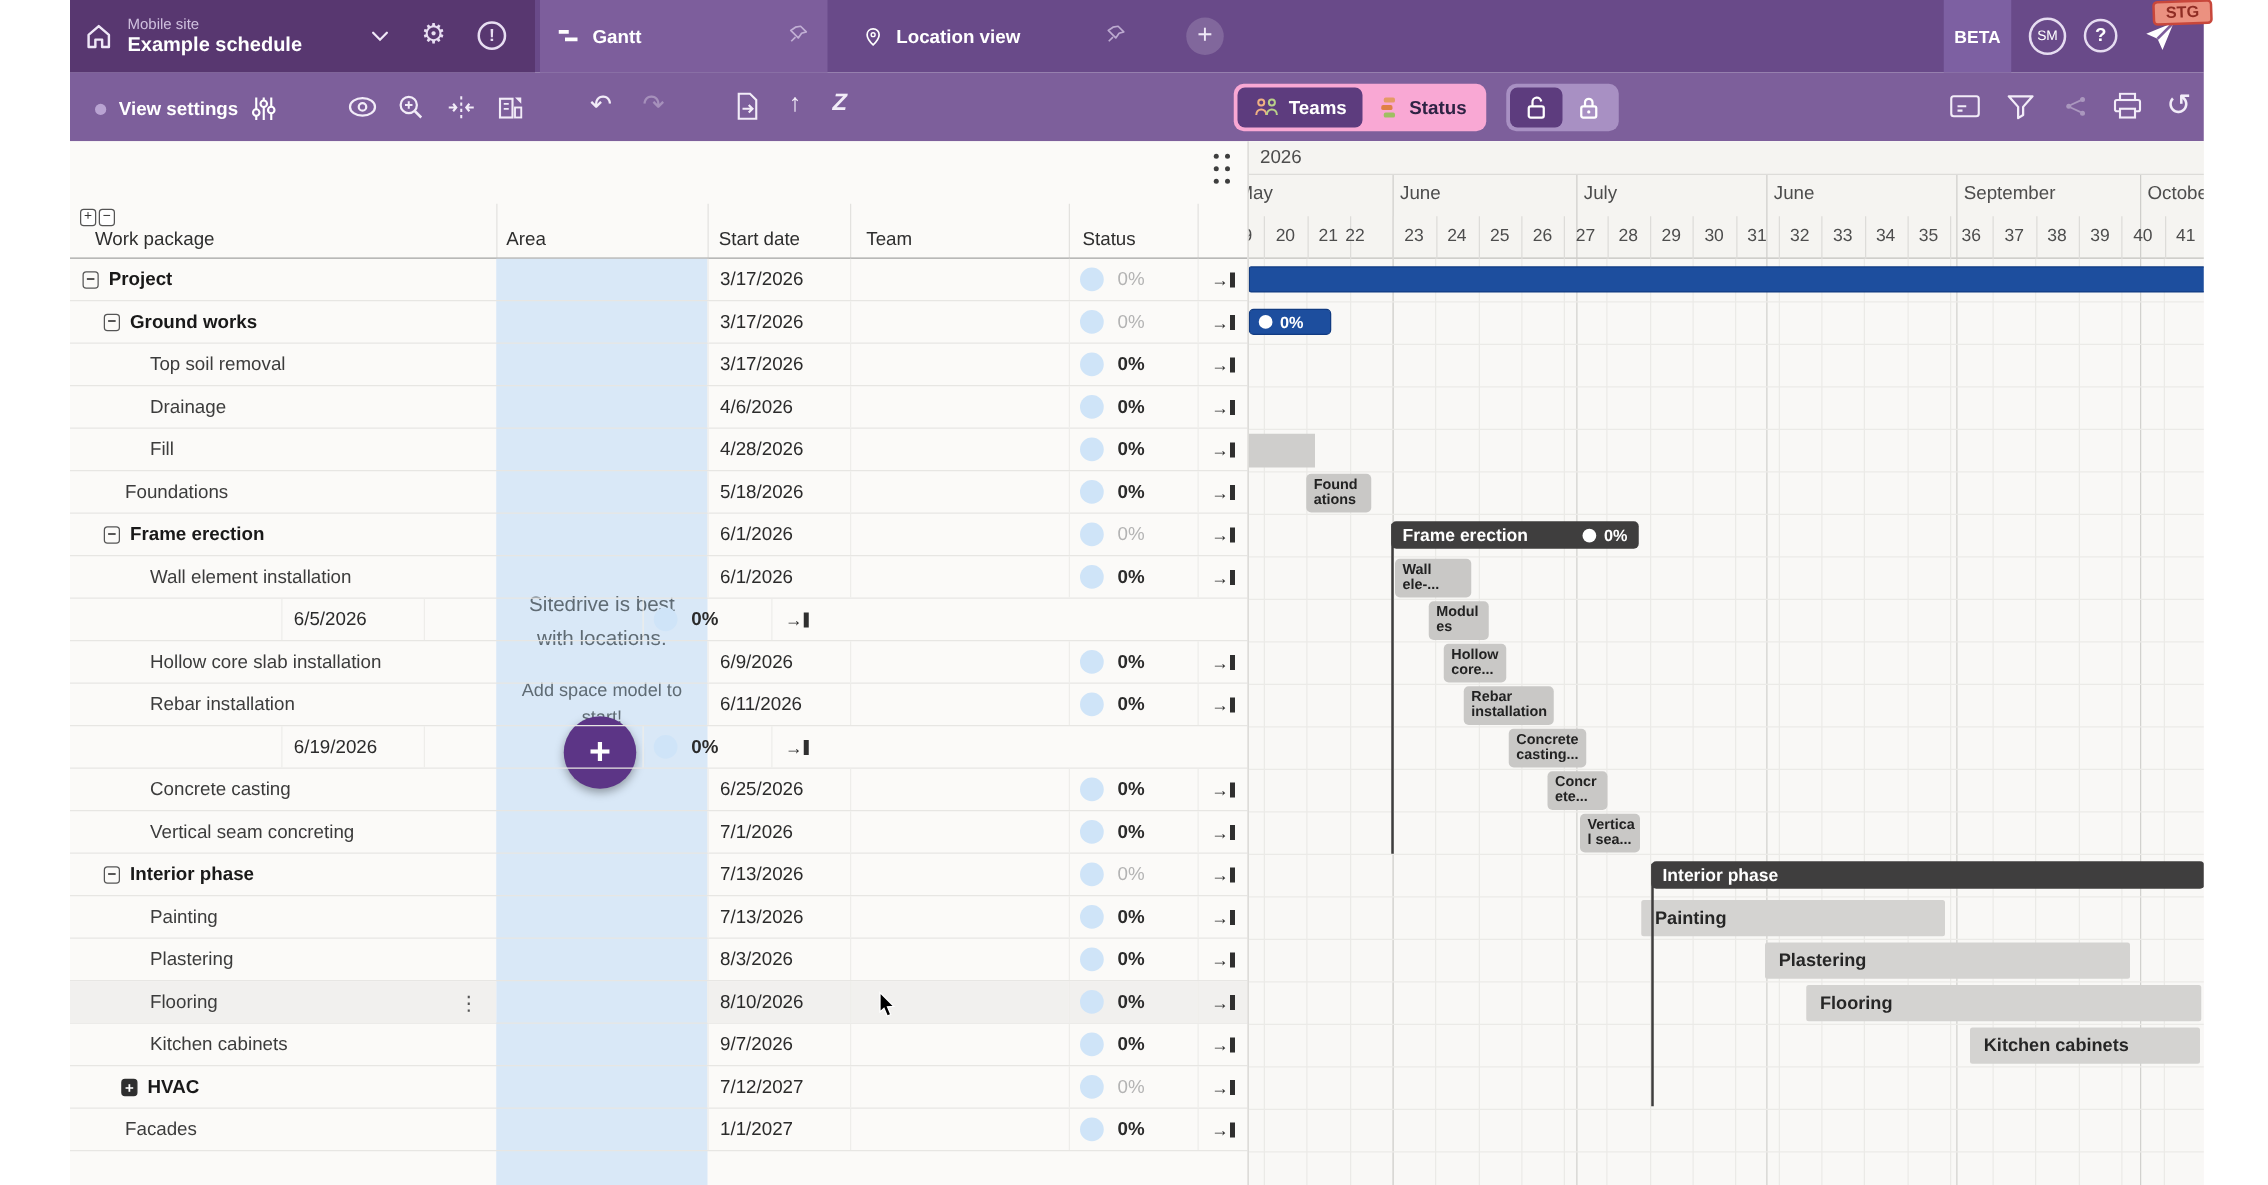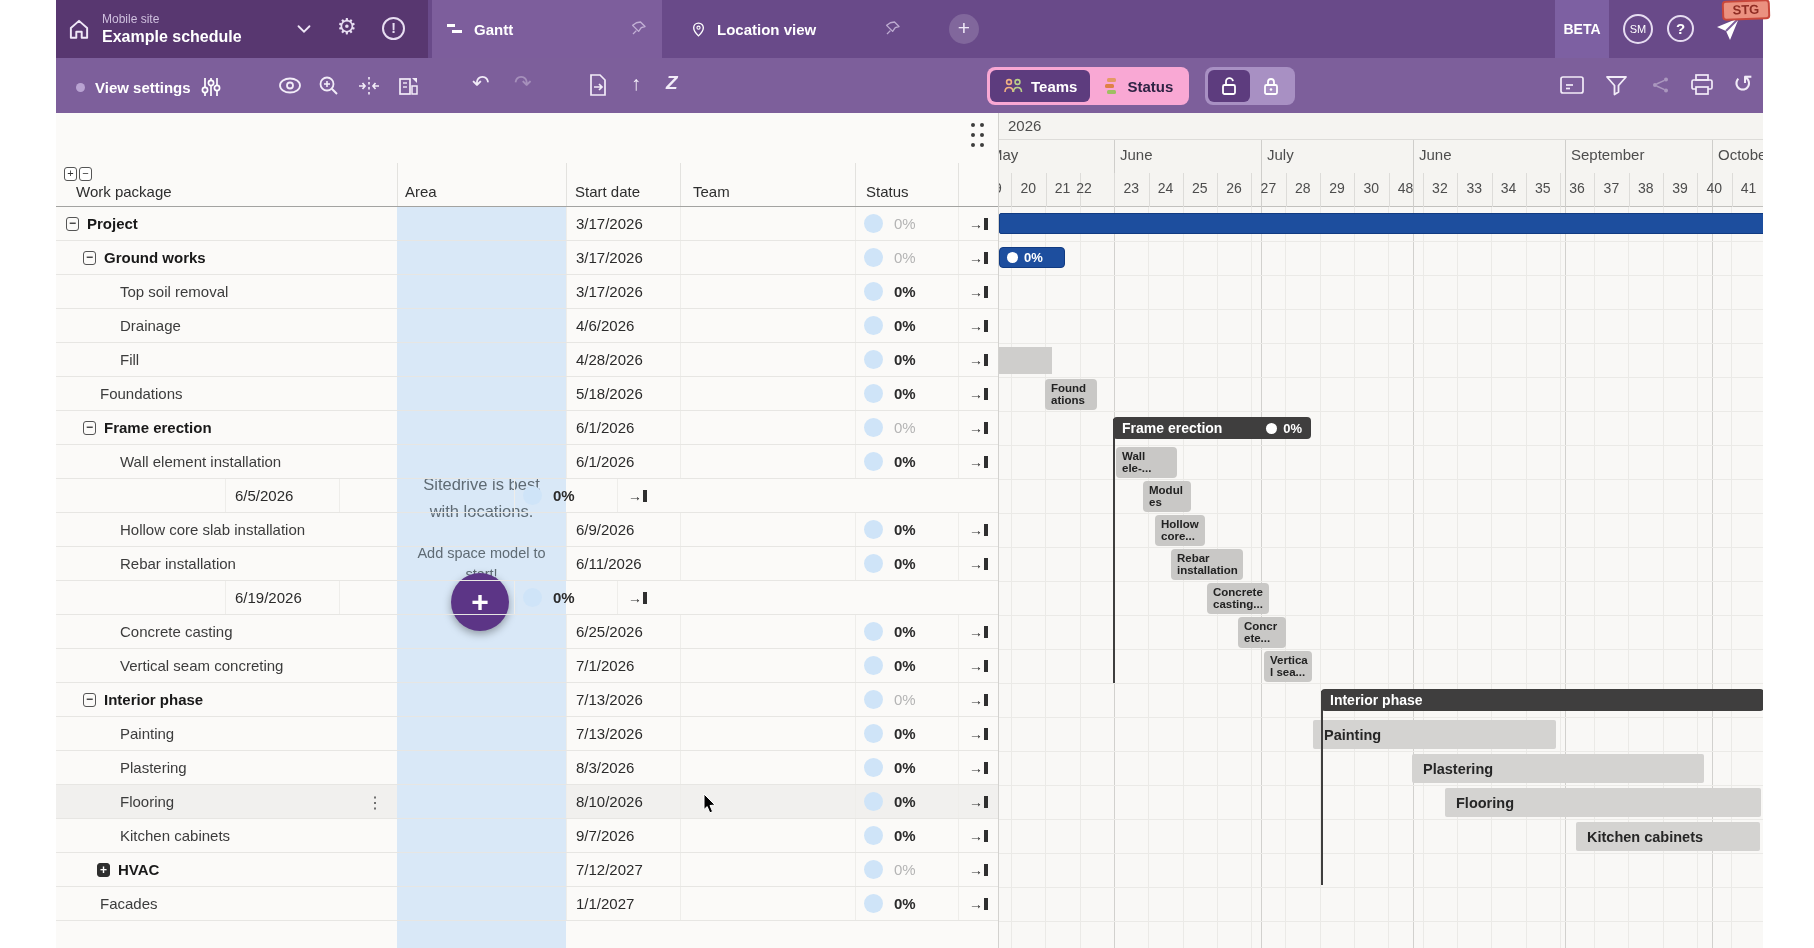--- a/index.html
+++ b/index.html
@@ -730,21 +730,21 @@
             <div class="g-week-label" style="left:218.09999999999997px">26</div>
             <div class="g-vline" style="left:252.4px; top:60px; height:34px; background:#dddcd9;"></div>
             <div class="g-week-label" style="left:252.39999999999998px">27</div>
             <div class="g-vline" style="left:286.7px; top:60px; height:34px; background:#dddcd9;"></div>
             <div class="g-week-label" style="left:286.7px">28</div>
             <div class="g-vline" style="left:321.0px; top:60px; height:34px; background:#dddcd9;"></div>
             <div class="g-week-label" style="left:321px">29</div>
             <div class="g-vline" style="left:355.3px; top:60px; height:34px; background:#dddcd9;"></div>
             <div class="g-week-label" style="left:355.29999999999995px">30</div>
             <div class="g-vline" style="left:389.6px; top:60px; height:34px; background:#dddcd9;"></div>
-            <div class="g-week-label" style="left:389.59999999999997px">48</div>
+            <div class="g-week-label" style="left:389.59999999999997px">31</div>
             <div class="g-vline" style="left:423.9px; top:60px; height:34px; background:#dddcd9;"></div>
             <div class="g-week-label" style="left:423.9px">32</div>
             <div class="g-vline" style="left:458.2px; top:60px; height:34px; background:#dddcd9;"></div>
             <div class="g-week-label" style="left:458.19999999999993px">33</div>
             <div class="g-vline" style="left:492.5px; top:60px; height:34px; background:#dddcd9;"></div>
             <div class="g-week-label" style="left:492.5px">34</div>
             <div class="g-vline" style="left:526.8px; top:60px; height:34px; background:#dddcd9;"></div>
             <div class="g-week-label" style="left:526.8px">35</div>
             <div class="g-vline" style="left:561.1px; top:60px; height:34px; background:#dddcd9;"></div>
             <div class="g-week-label" style="left:561.0999999999999px">36</div>

